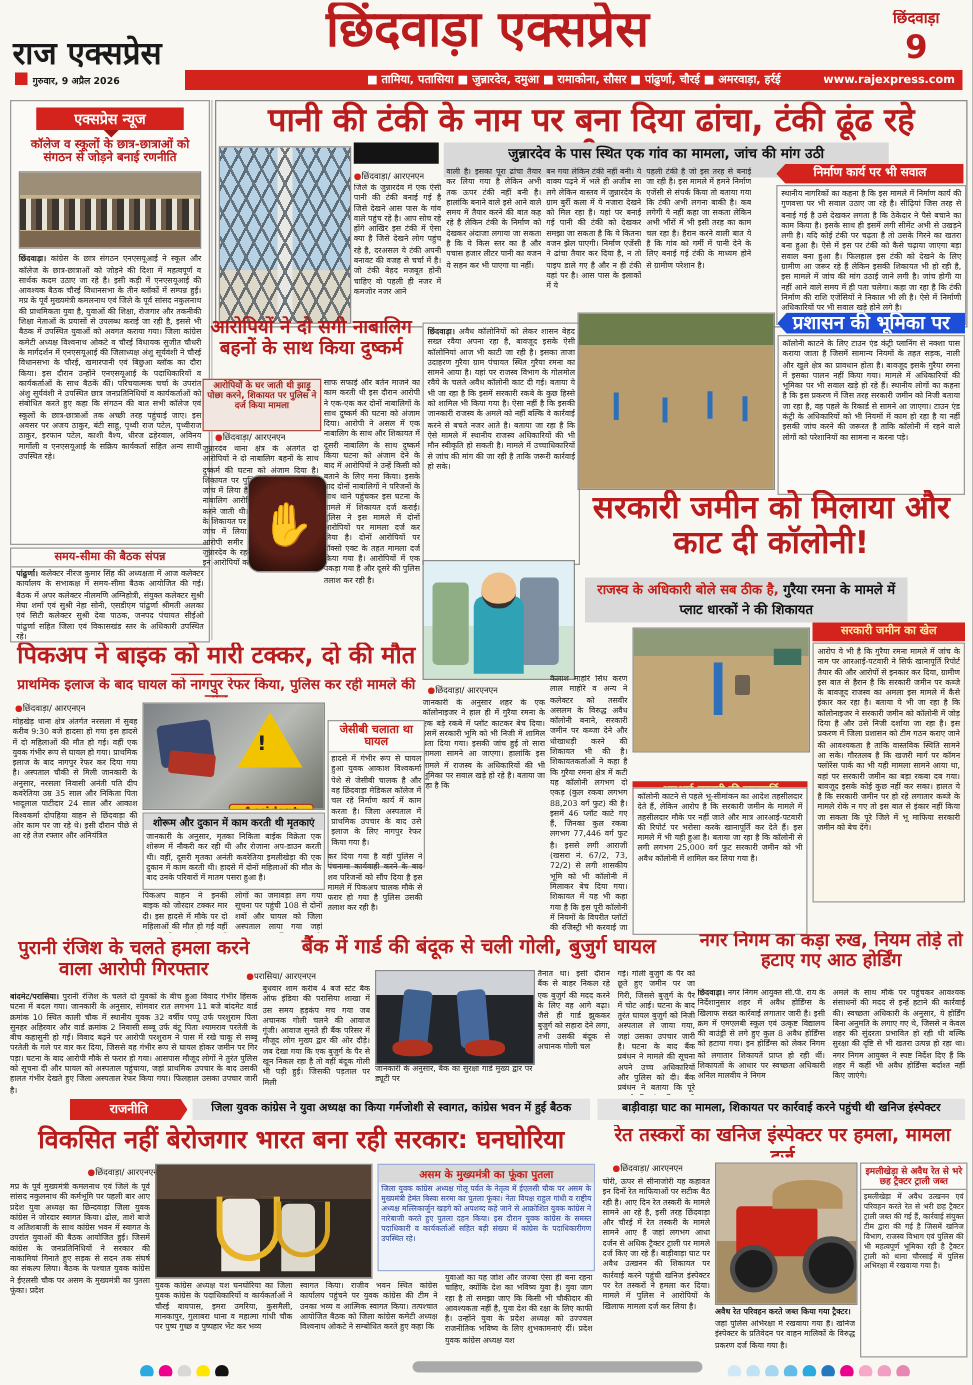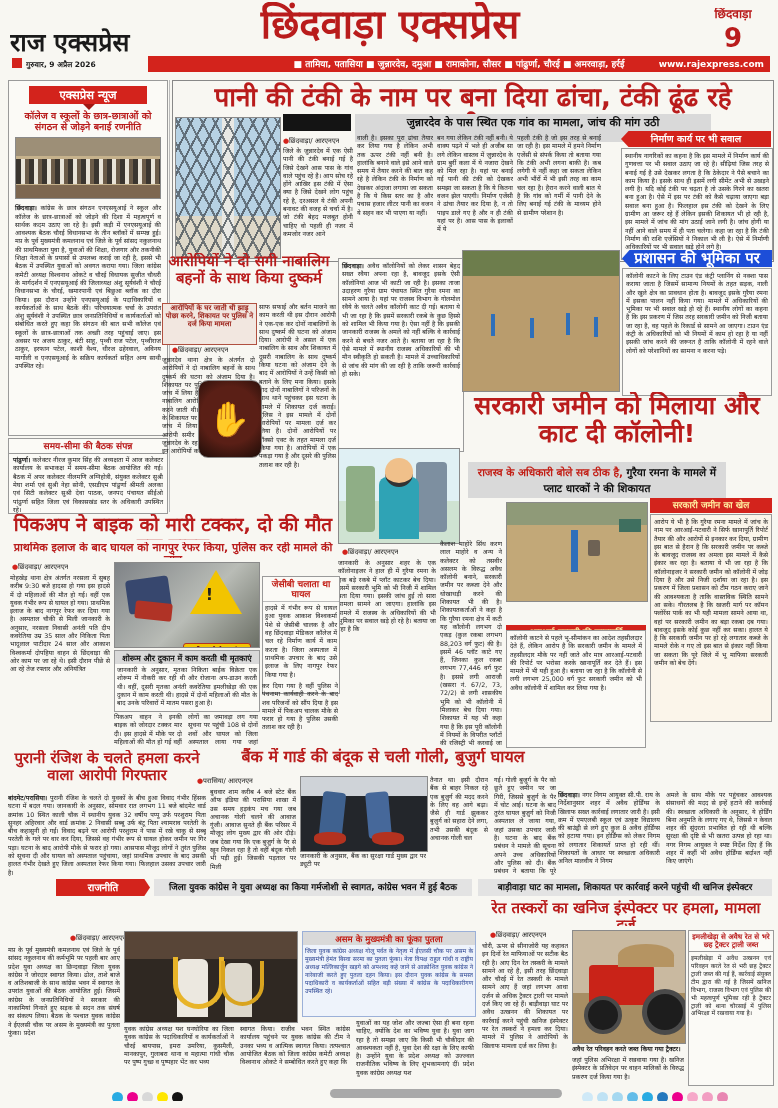--- a/index.html
+++ b/index.html
@@ -146,27 +146,29 @@
   <div class="photo" style="left:300px;top:776px;width:126px;height:74px;background:linear-gradient(180deg,#cfd3d8 0 26%,#23262b 26%);">
     <div style="position:absolute;left:16%;top:20%;width:18%;height:62%;background:#3f618f;border-radius:4px;transform:rotate(6deg);"></div>
     <div style="position:absolute;left:52%;top:20%;width:18%;height:62%;background:#46689a;border-radius:4px;transform:rotate(-5deg);"></div>
     <div style="position:absolute;left:10%;top:74%;width:26%;height:18%;background:#b3321f;border-radius:40%;"></div>
     <div style="position:absolute;left:56%;top:74%;width:26%;height:18%;background:#b3321f;border-radius:40%;"></div>
   </div>
   <div class="abs bt" style="left:300px;top:852px;width:126px;height:24px;">जानकारी के अनुसार, बैंक का सुरक्षा गार्ड मुख्य द्वार पर ड्यूटी पर</div>
   <div class="abs bt" style="left:430px;top:776px;width:58px;height:100px;">तैनात था। इसी दौरान बैंक से बाहर निकल रहे एक बुजुर्ग की मदद करने के लिए वह आगे बढ़ा। जैसे ही गार्ड झुककर बुजुर्ग को सहारा देने लगा, तभी उसकी बंदूक से अचानक गोली चल</div>
   <div class="abs bt" style="left:494px;top:776px;width:62px;height:100px;">गई। गोली बुजुर्ग के पैर को छूते हुए जमीन पर जा गिरी, जिससे बुजुर्ग के पैर में चोट आई। घटना के बाद तुरंत घायल बुजुर्ग को निजी अस्पताल ले जाया गया, जहां उसका उपचार जारी है। घटना के बाद बैंक प्रबंधन ने मामले की सूचना अपने उच्च अधिकारियों और पुलिस को दी। बैंक प्रबंधन ने बताया कि पूरे मामले की जांच की जा रही है। यदि गार्ड की लापरवाही सामने आती है, तो उसके खिलाफ उचित कार्रवाई की जाएगी।</div>
 
+  <div class="abs hl" style="left:558px;top:745px;width:214px;height:44px;font-size:14.5px;">नगर निगम का कड़ा रुख, नियम तोड़े तो हटाए गए आठ होर्डिंग</div>
   <div class="abs bt" style="left:558px;top:791px;width:102px;height:85px;"><b class="dl">छिंदवाड़ा।</b> <span>नगर निगम आयुक्त सी.पी. राय के निर्देशानुसार शहर में अवैध होर्डिंग्स के खिलाफ सख्त कार्रवाई लगातार जारी है। इसी क्रम में एमएलबी स्कूल एवं उत्कृष्ट विद्यालय की बाउंड्री से लगे हुए कुल 8 अवैध होर्डिंग्स को हटाया गया। इन होर्डिंग्स को लेकर निगम को लगातार शिकायतें प्राप्त हो रही थीं। शिकायतों के आधार पर स्वच्छता अधिकारी अनिल मालवीय ने निगम</span></div>
   <div class="abs bt" style="left:666px;top:791px;width:106px;height:85px;">अमले के साथ मौके पर पहुंचकर आवश्यक संसाधनों की मदद से इन्हें हटाने की कार्रवाई की। स्वच्छता अधिकारी के अनुसार, ये होर्डिंग बिना अनुमति के लगाए गए थे, जिससे न केवल शहर की सुंदरता प्रभावित हो रही थी बल्कि सुरक्षा की दृष्टि से भी खतरा उत्पन्न हो रहा था। नगर निगम आयुक्त ने स्पष्ट निर्देश दिए हैं कि शहर में कहीं भी अवैध होर्डिंग्स बर्दाश्त नहीं किए जाएंगे।</div>
 
   <div class="abs red arrow-r" style="left:56px;top:879px;width:94px;height:17px;font-size:10px;line-height:17px;">राजनीति</div>
   <div class="abs graybar" style="left:154px;top:879px;width:318px;height:17px;font-size:8.8px;line-height:17px;background:#e3e3e3;">जिला युवक कांग्रेस ने युवा अध्यक्ष का किया गर्मजोशी से स्वागत, कांग्रेस भवन में हुई बैठक</div>
   <div class="abs graybar" style="left:478px;top:879px;width:294px;height:17px;font-size:8.8px;line-height:17px;background:#e3e3e3;">बाड़ीवाड़ा घाट का मामला, शिकायत पर कार्रवाई करने पहुंची थी खनिज इंस्पेक्टर</div>
 
+  <div class="abs hl" style="left:8px;top:900px;width:466px;height:28px;font-size:20px;">विकसित नहीं बेरोजगार भारत बना रही सरकार: घनघोरिया</div>
   <div class="abs byline" style="left:70px;top:933px;"><span class="dot">●</span><span>छिंदवाड़ा/ आरएनएन</span></div>
   <div class="abs bt" style="left:8px;top:946px;width:112px;height:138px;">मप्र के पूर्व मुख्यमंत्री कमलनाथ एवं जिले के पूर्व सांसद नकुलनाथ की कर्मभूमि पर पहली बार आए प्रदेश युवा अध्यक्ष का छिन्दवाड़ा जिला युवक कांग्रेस ने जोरदार स्वागत किया। ढोल, ताशे बाजे व अतिशबाजी के साथ कांग्रेस भवन में स्वागत के उपरांत युवाओं की बैठक आयोजित हुई। जिसमें कांग्रेस के जनप्रतिनिधियों ने सरकार की नाकामियां गिनाते हुए सड़क से सदन तक संघर्ष का संकल्प लिया। बैठक के पश्चात युवक कांग्रेस ने ईएलसी चौक पर असम के मुख्यमंत्री का पुतला फूंका। प्रदेश</div>
   <div class="photo" style="left:124px;top:931px;width:172px;height:90px;background:linear-gradient(180deg,#584537 0 30%,#2f2822 30%);">
     <div style="position:absolute;left:30%;top:30%;width:18%;height:64%;background:#ece8e0;border-radius:6px 6px 0 0;"></div>
     <div style="position:absolute;left:58%;top:34%;width:16%;height:60%;background:#ddd8cc;border-radius:6px 6px 0 0;"></div>
     <div style="position:absolute;left:28%;top:28%;width:24%;height:52%;border:5px solid #e8b429;border-top:none;border-radius:0 0 40px 40px;"></div>
     <div style="position:absolute;left:56%;top:32%;width:20%;height:46%;border:4px solid #d9a41f;border-top:none;border-radius:0 0 36px 36px;"></div>
   </div>
   <div class="abs" style="left:302px;top:931px;width:172px;height:84px;border:1px solid #9bb0d8;background:#eef3fb;">
     <div class="graybar" style="font-size:8.5px;color:#c21f16;padding:1px;">असम के मुख्यमंत्री का फूंका पुतला</div>

